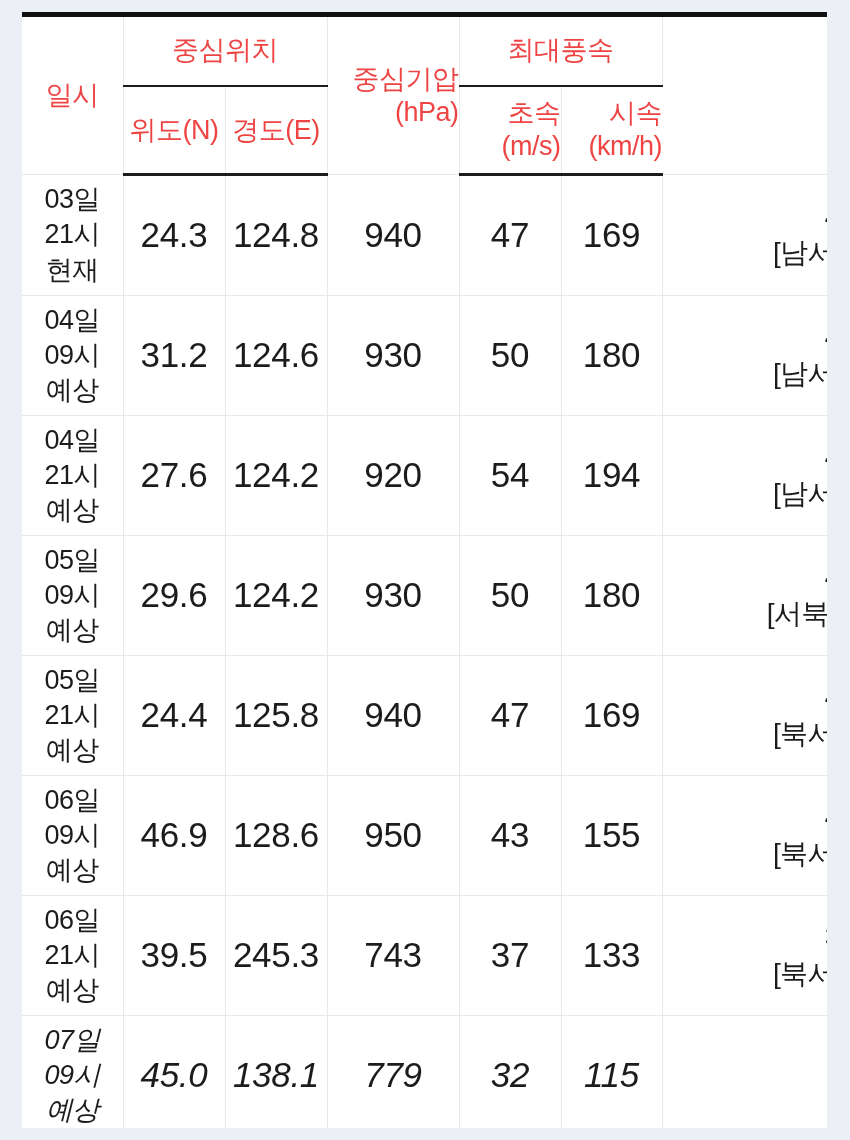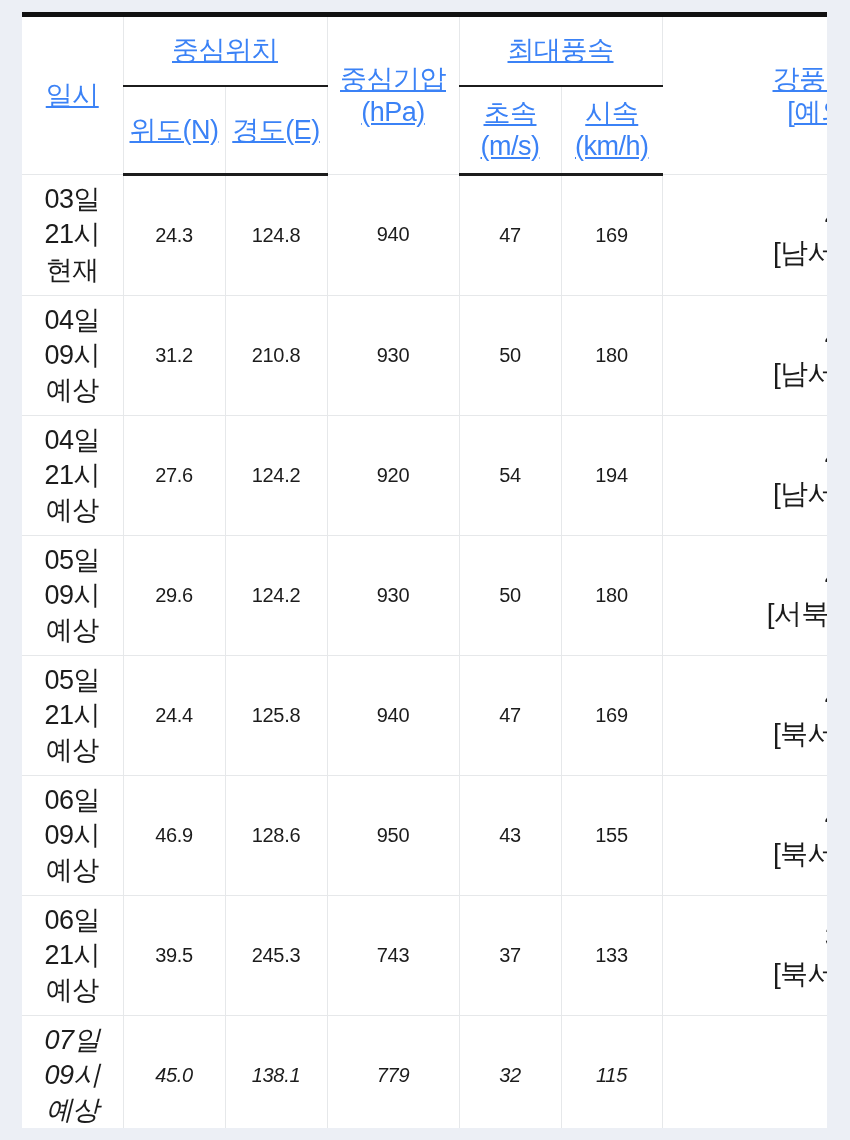--- a/index.html
+++ b/index.html
@@ -47,46 +47,45 @@
     background: #ffffff;
   }
   .forecast-table tr > *:last-child { border-right: none; }
 
   
   thead th {
     border-bottom: 3px solid #1c1c1c;
     height: 152px;
     font-size: 27px;
     line-height: 1.22;
-    color: #3b82f6;
+    color: #ef4444;
     letter-spacing: -0.5px;
-    text-decoration: underline;
   }
   thead th.group-head {
     border-bottom: none;
     height: 66px;
     vertical-align: middle;
     padding-bottom: 2px;
   }
   thead th.sub-head {
     border-top: 2px solid #1c1c1c;
     border-bottom: 3px solid #1c1c1c;
     height: 86px;
     vertical-align: middle;
   }
   thead th.tall-head {
     vertical-align: middle;
   }
 
-  .hdr-line { display: block; white-space: nowrap; }
+  .hdr-line { display: block; white-space: nowrap; text-align: right; }
 
   
   tbody td {
     height: 119px;
-    font-size: 20px;
+    font-size: 35px;
     line-height: 1.28;
     letter-spacing: -0.3px;
   }
   tbody tr:last-child td { border-bottom: none; font-style: italic; }
 
   td.col-datetime {
     font-size: 27px;
     line-height: 1.30;
     letter-spacing: -0.5px;
   }
@@ -167,21 +166,21 @@
             <span class="cell-line">[남서 약 360</span>
           </td>
         </tr>
         <tr>
           <td class="col-datetime">
             <span class="cell-line">04일</span>
             <span class="cell-line">09시</span>
             <span class="cell-line">예상</span>
           </td>
           <td>31.2</td>
-          <td>210.8</td>
+          <td>124.6</td>
           <td>930</td>
           <td>50</td>
           <td>180</td>
           <td class="col-radius">
             <span class="cell-line">430</span>
             <span class="cell-line">[남서 약 360</span>
           </td>
         </tr>
         <tr>
           <td class="col-datetime">

